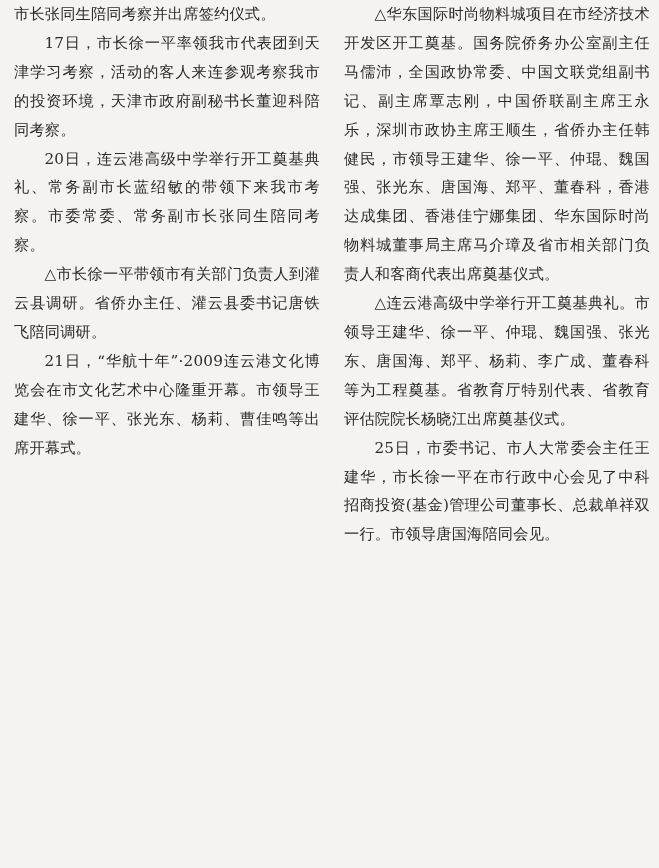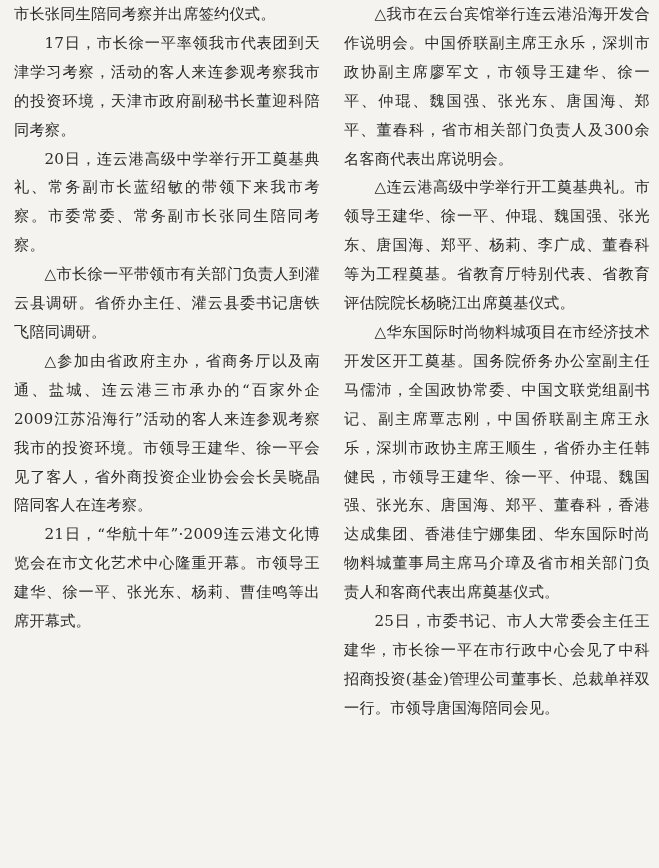--- a/index.html
+++ b/index.html
@@ -27,24 +27,22 @@
   </style>
 </head>
 <body>
 
 <div class="page">
   <div class="col left">
     <p class="cont">市长张同生陪同考察并出席签约仪式。</p>
     <p>17日，市长徐一平率领我市代表团到天津学习考察，活动的客人来连参观考察我市的投资环境，天津市政府副秘书长董迎科陪同考察。</p>
     <p>20日，连云港高级中学举行开工奠基典礼、常务副市长蓝绍敏的带领下来我市考察。市委常委、常务副市长张同生陪同考察。</p>
     <p>△市长徐一平带领市有关部门负责人到灌云县调研。省侨办主任、灌云县委书记唐铁飞陪同调研。</p>
-    <p>△参加由省政府主办，省商务厅以及南通、盐城、连云港三市承办的“百家外企2009江苏沿海行”活动的客人来连参观考察我市的投资环境。市领导王建华、徐一平会见了客人，省外商投资企业协会会长吴晓晶陪同客人在连考察。</p>
     <p>21日，“华航十年”·2009连云港文化博览会在市文化艺术中心隆重开幕。市领导王建华、徐一平、张光东、杨莉、曹佳鸣等出席开幕式。</p>
 
   </div>
   <div class="col right">
-    <p>△我市在云台宾馆举行连云港沿海开发合作说明会。中国侨联副主席王永乐，深圳市政协副主席廖军文，市领导王建华、徐一平、仲琨、魏国强、张光东、唐国海、郑平、董春科，省市相关部门负责人及300余名客商代表出席说明会。</p>
+    <p>△华东国际时尚物料城项目在市经济技术开发区开工奠基。国务院侨务办公室副主任马儒沛，全国政协常委、中国文联党组副书记、副主席覃志刚，中国侨联副主席王永乐，深圳市政协主席王顺生，省侨办主任韩健民，市领导王建华、徐一平、仲琨、魏国强、张光东、唐国海、郑平、董春科，香港达成集团、香港佳宁娜集团、华东国际时尚物料城董事局主席马介璋及省市相关部门负责人和客商代表出席奠基仪式。</p>
     <p>△连云港高级中学举行开工奠基典礼。市领导王建华、徐一平、仲琨、魏国强、张光东、唐国海、郑平、杨莉、李广成、董春科等为工程奠基。省教育厅特别代表、省教育评估院院长杨晓江出席奠基仪式。</p>
-    <p>△华东国际时尚物料城项目在市经济技术开发区开工奠基。国务院侨务办公室副主任马儒沛，全国政协常委、中国文联党组副书记、副主席覃志刚，中国侨联副主席王永乐，深圳市政协主席王顺生，省侨办主任韩健民，市领导王建华、徐一平、仲琨、魏国强、张光东、唐国海、郑平、董春科，香港达成集团、香港佳宁娜集团、华东国际时尚物料城董事局主席马介璋及省市相关部门负责人和客商代表出席奠基仪式。</p>
     <p>25日，市委书记、市人大常委会主任王建华，市长徐一平在市行政中心会见了中科招商投资(基金)管理公司董事长、总裁单祥双一行。市领导唐国海陪同会见。</p>
 
   </div>
 </div>
 
 </body></html>

